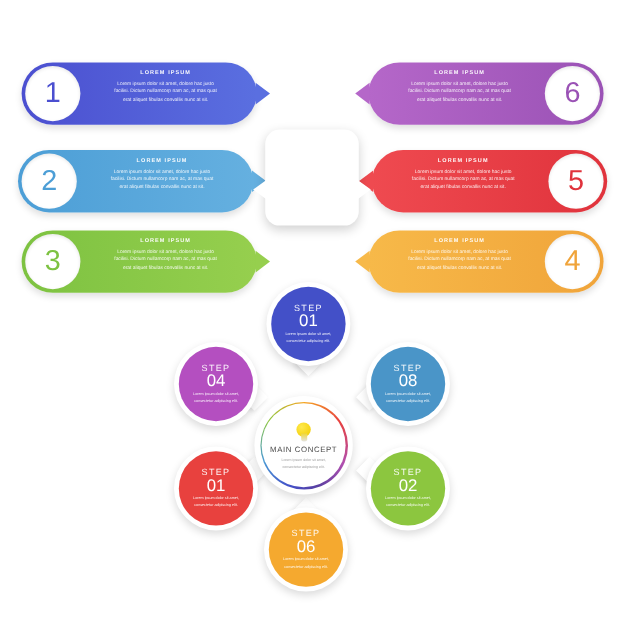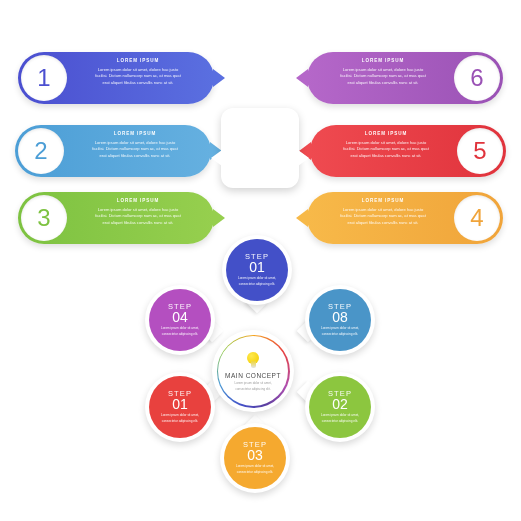--- a/index.html
+++ b/index.html
@@ -272,21 +272,21 @@
       <div class="lbl">STEP</div>
       <div class="no">01</div>
       <div class="bd">Lorem ipsum dolor sit amet, consectetur adipiscing elit.</div>
     </div>
   </div>
 
   <div class="step" id="st-4" style="left:220px;top:423px;">
     <div class="nub" style="left:27px;top:-5px;transform:rotate(45deg);"></div>
     <div class="disc" style="background: rgb(245, 169, 47);">
       <div class="lbl">STEP</div>
-      <div class="no">03</div>
+      <div class="no">06</div>
       <div class="bd">Lorem ipsum dolor sit amet, consectetur adipiscing elit.</div>
     </div>
   </div>
 
   <div class="step" id="st-5" style="left:305px;top:372px;">
     <div class="nub" style="left:-5px;top:12px;transform:rotate(45deg);"></div>
     <div class="disc" style="background: rgb(140, 198, 63);">
       <div class="lbl">STEP</div>
       <div class="no">02</div>
       <div class="bd">Lorem ipsum dolor sit amet, consectetur adipiscing elit.</div>

